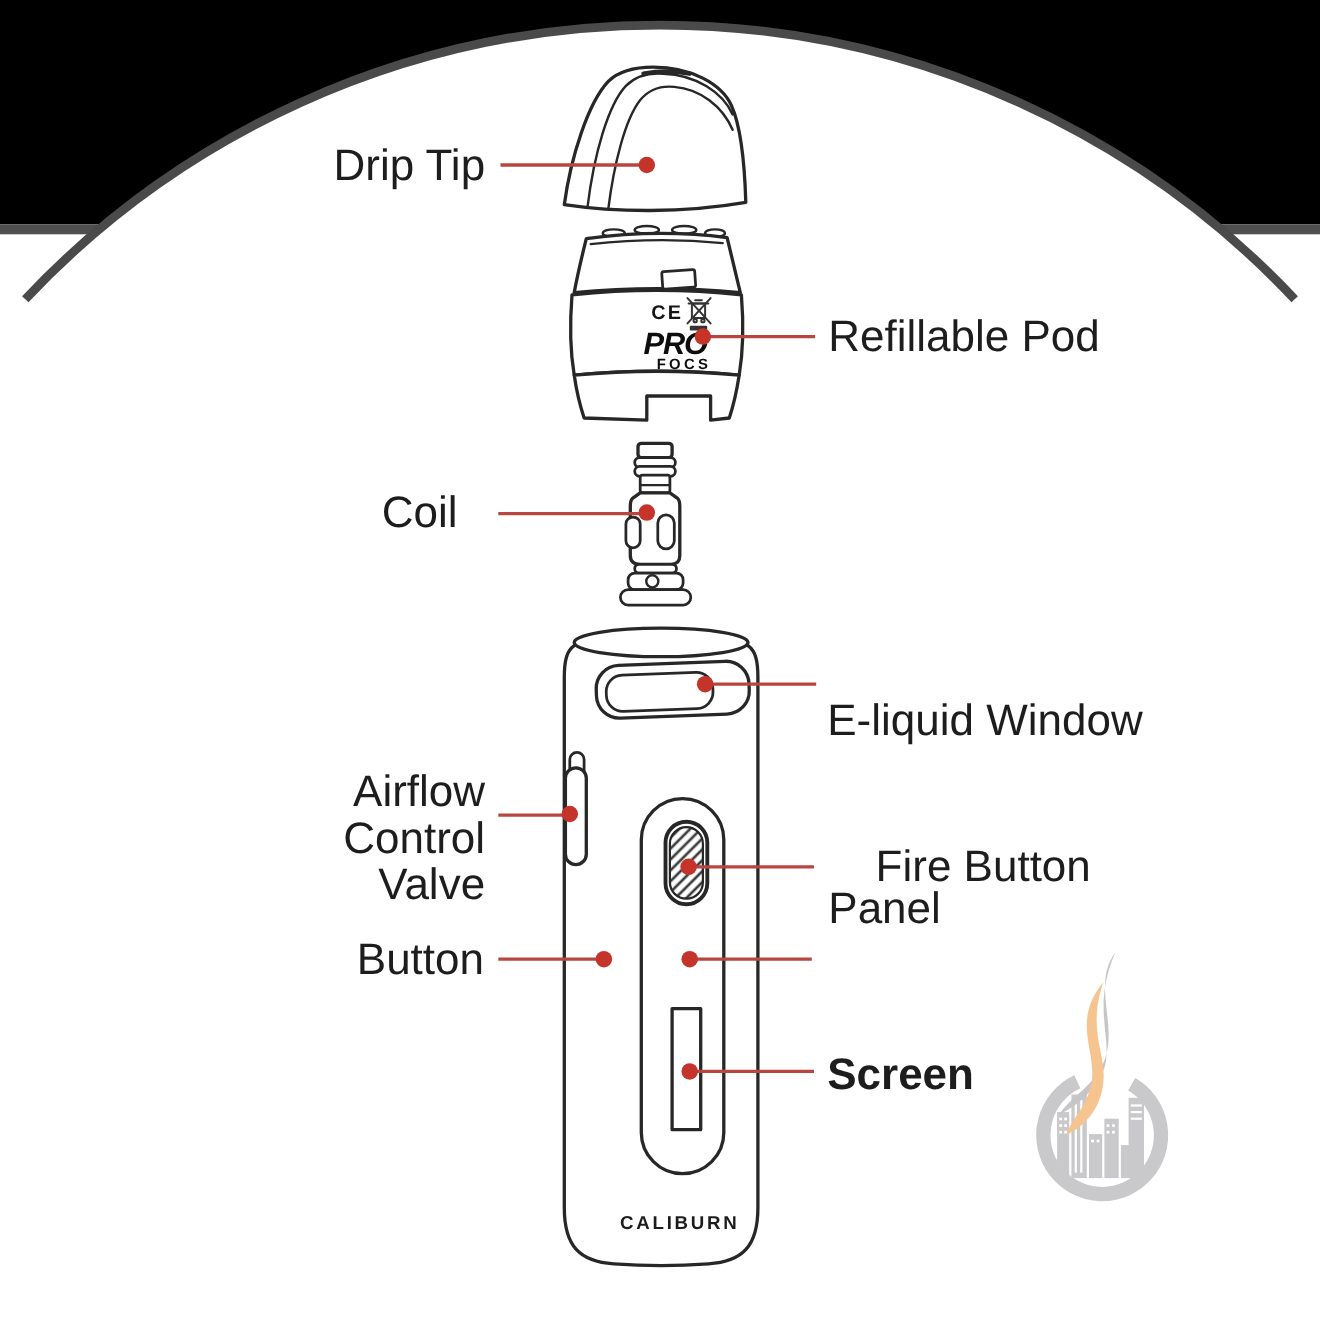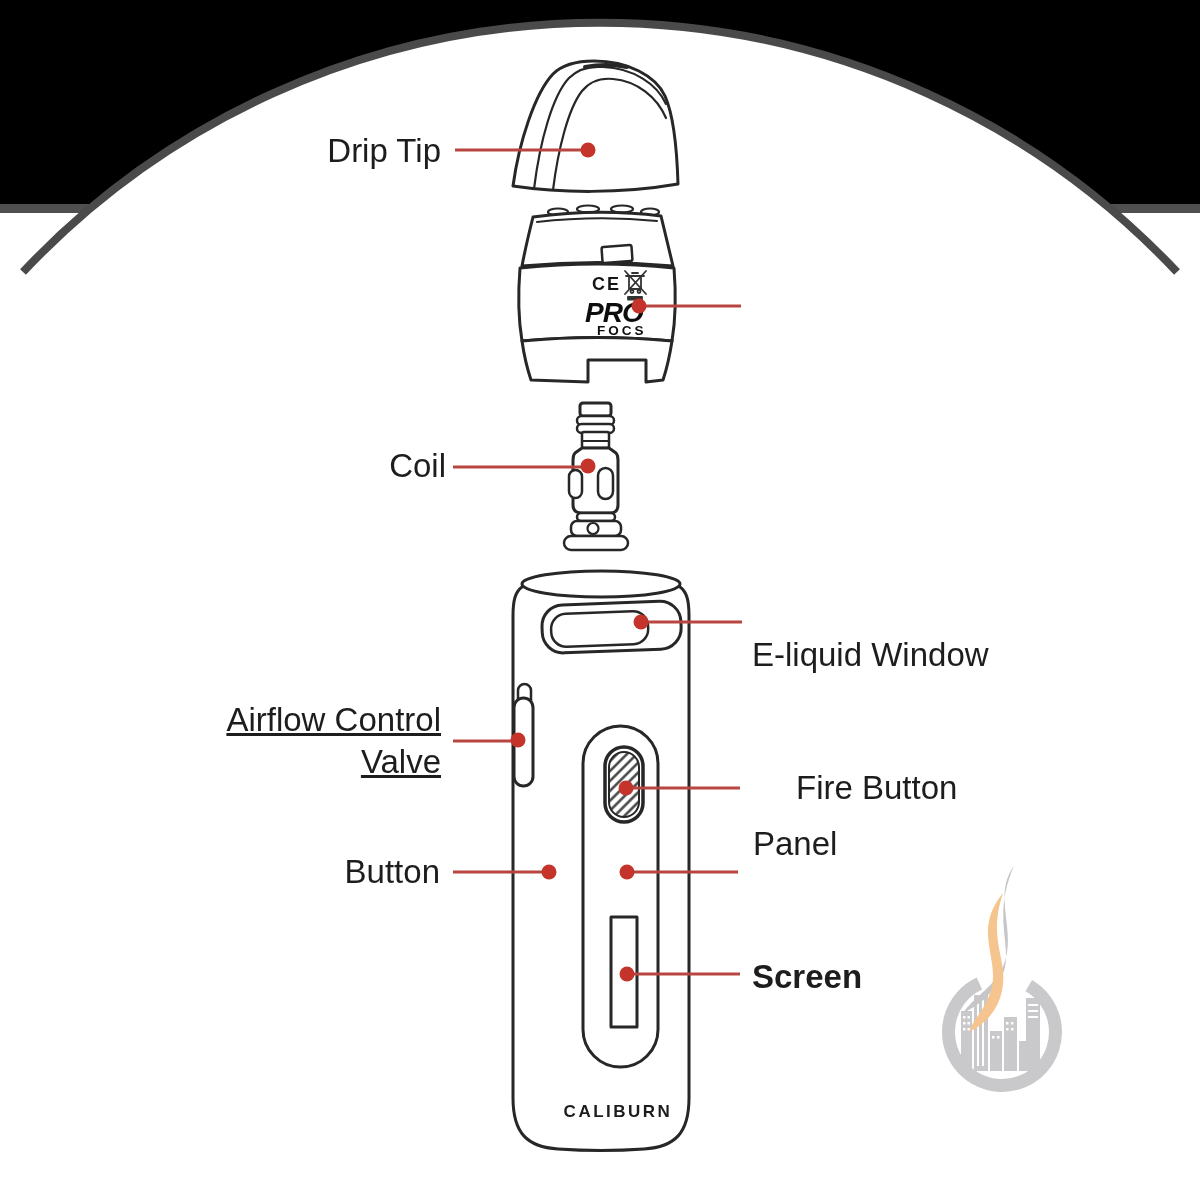--- a/index.html
+++ b/index.html
@@ -1,21 +1,21 @@
 <!DOCTYPE html>
 <html><head>
 <meta charset="utf-8">
 <style>
   html,body{margin:0;padding:0;background:#ffffff;}
   .stage{position:relative;width:1200px;height:1200px;overflow:hidden;background:#ffffff;
          font-family:"Liberation Sans",sans-serif;}
   .stage svg{position:absolute;left:0;top:0;z-index:2;}
-  .lbl{position:absolute;z-index:5;font-size:33px;line-height:36px;color:#1d1d1d;white-space:nowrap;}
+  .lbl{position:absolute;z-index:5;font-size:40px;line-height:36px;color:#1d1d1d;white-space:nowrap;}
   .lbl-r{text-align:right;}
-  .lbl-wrap{white-space:normal;line-height:42px;text-decoration:underline;}
+  .lbl-wrap{white-space:normal;line-height:42px;}
 </style>
 </head>
 <body>
 
 <div class="stage">
 
 <svg width="1200" height="1200" viewBox="0 0 1200 1200">
   <defs>
     <pattern id="hatch" width="7" height="7" patternUnits="userSpaceOnUse" patternTransform="rotate(45)">
       <line x1="3.5" y1="-1" x2="3.5" y2="8" stroke="#3b3b3b" stroke-width="2.4"></line>
@@ -160,21 +160,22 @@
     <circle cx="641" cy="622" r="7.5"></circle>
     <circle cx="518" cy="740" r="7.5"></circle>
     <circle cx="626" cy="788" r="7.5"></circle>
     <circle cx="549" cy="872" r="7.5"></circle>
     <circle cx="627" cy="872" r="7.5"></circle>
     <circle cx="627" cy="974" r="7.5"></circle>
   </g>
 </svg>
 
 <div class="lbl lbl-r" style="right:759px;top:133px;">Drip Tip</div>
-<div class="lbl lbl-r" style="right:754px;top:448px;">Coil</div>
+<div class="lbl" style="left:753px;top:288px;">Refillable Pod</div>
+<div class="lbl lbl-r" style="right:784px;top:448px;">Coil</div>
 <div class="lbl" style="left:752px;top:605px;margin-top:32px;">E-liquid Window</div>
 <div class="lbl lbl-r lbl-wrap" style="right:759px;top:699px;width:232px;">Airflow Control Valve</div>
 <div class="lbl" style="left:752px;top:770px;margin-left:44px;">Fire Button</div>
 <div class="lbl lbl-r" style="right:760px;top:854px;">Button</div>
-<div class="lbl" style="left:753px;top:826px;">Panel</div>
+<div class="lbl" style="left:753px;top:808px;">Panel</div>
 <div class="lbl" style="left:752px;top:959px;font-weight:bold;">Screen</div>
 
 </div>
 
 </body></html>

